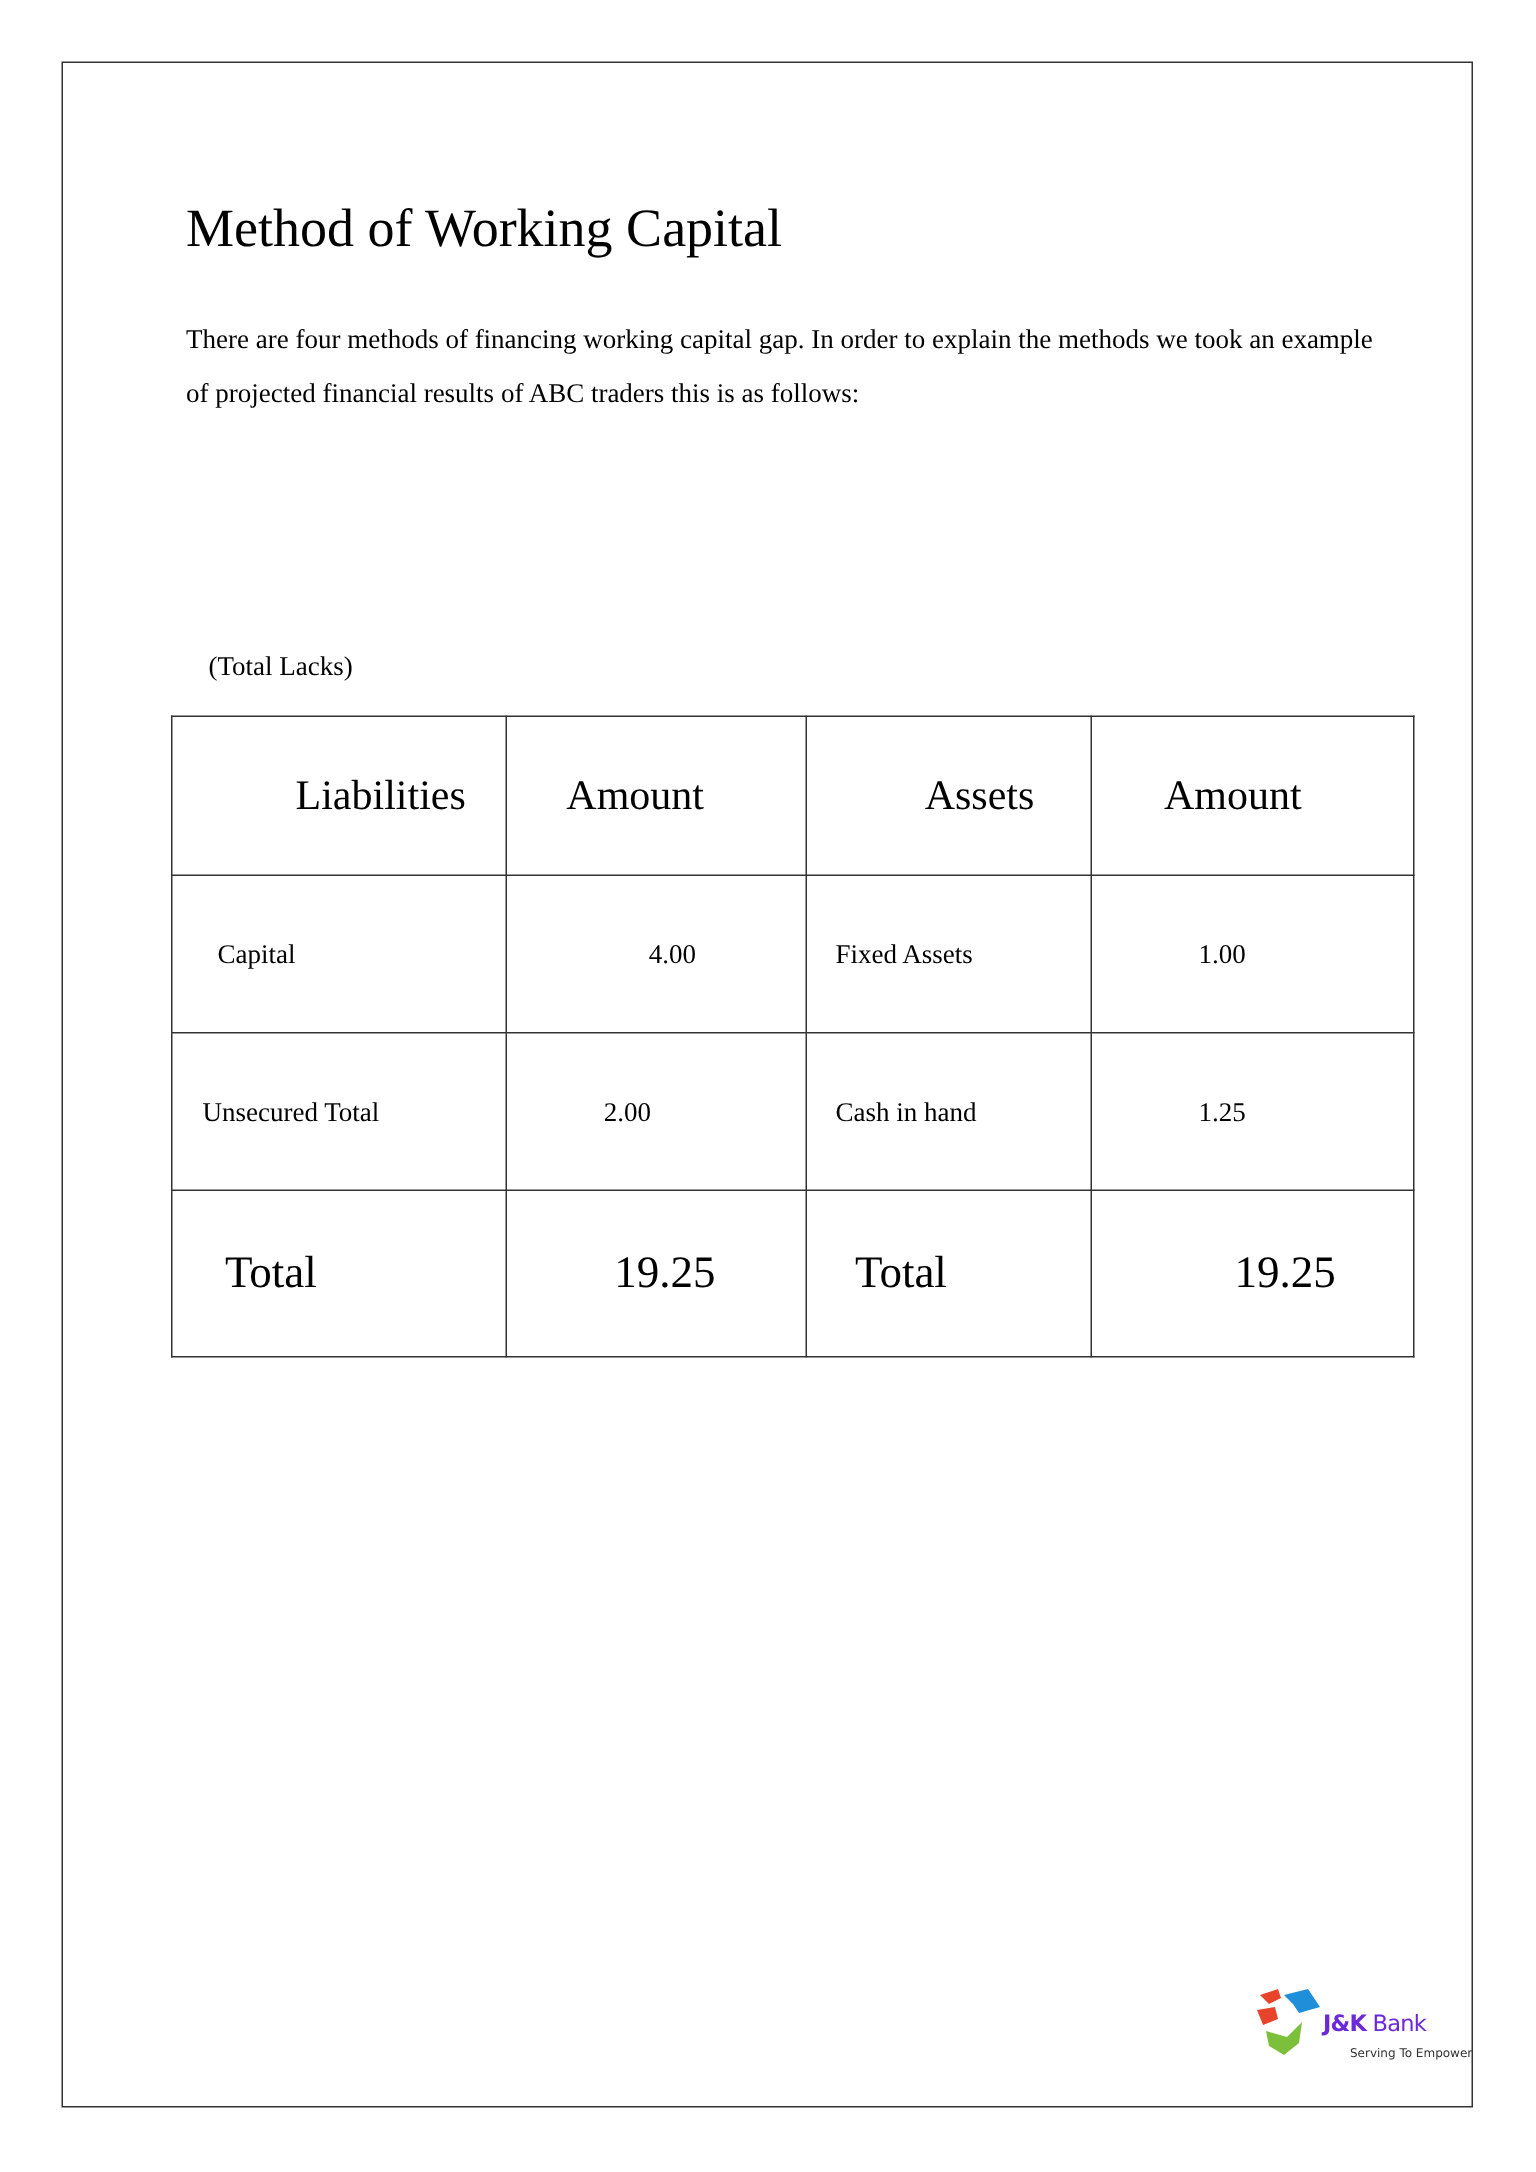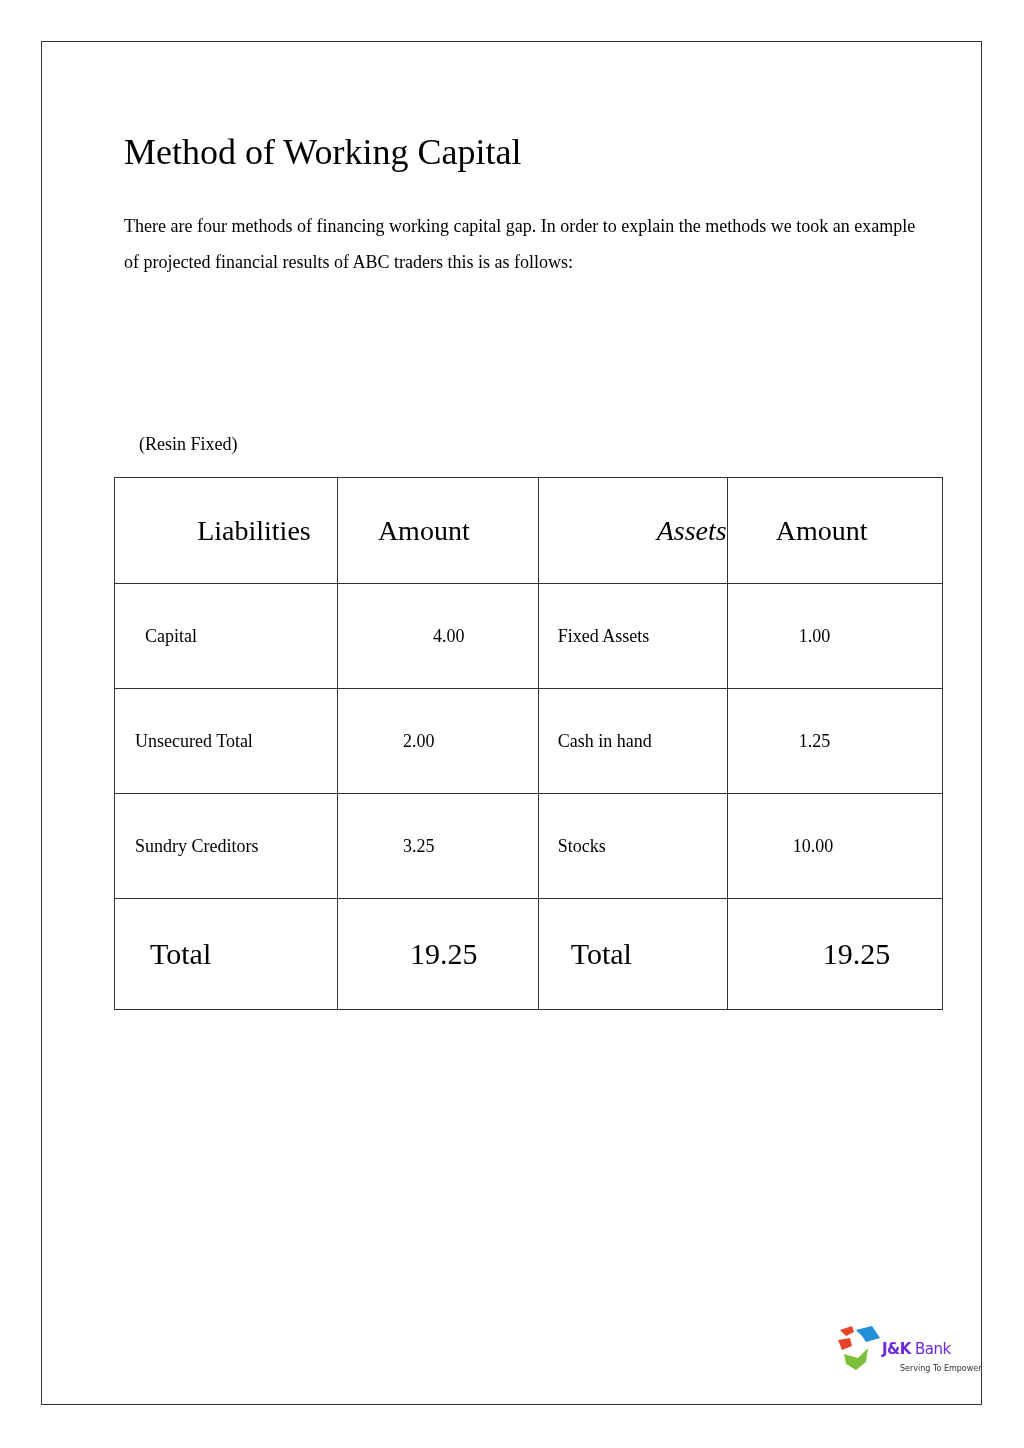--- a/index.html
+++ b/index.html
@@ -19,47 +19,41 @@
   .logo-text b { font-weight:bold; }
   .logo-tag { position:absolute; left:64px; top:40px; font-family:"DejaVu Sans", sans-serif; font-size:8px; color:#333; white-space:nowrap; }
 </style>
 </head>
 <body>
 
 <div class="page-border"></div>
 
 <h1 class="title">Method of Working Capital</h1>
 <p class="intro">There are four methods of financing working capital gap. In order to explain the methods we took an example of projected financial results of ABC traders this is as follows:</p>
-<div class="units">(Resin Fixed)</div>
+<div class="units">(Total Lacks)</div>
 
 <table class="bs">
   <tbody>
       <tr>
     <th class="c1" style="text-align:center;padding-left:56px;">Liabilities</th>
     <th class="c2" style="text-align:left;padding-left:40px;">Amount</th>
-    <th class="c3" style="text-align:right;padding-left:41px;font-style:italic;">Assets</th>
+    <th class="c3" style="text-align:center;padding-left:41px;">Assets</th>
     <th class="c4" style="text-align:left;padding-left:48px;">Amount</th>
   </tr>
   <tr>
     <td style="padding-left:30px;">Capital</td>
     <td style="padding-left:95px;">4.00</td>
     <td style="padding-left:19px;">Fixed Assets</td>
     <td style="padding-left:71px;">1.00</td>
   </tr>
   <tr>
     <td style="padding-left:20px;">Unsecured Total</td>
     <td style="padding-left:65px;">2.00</td>
     <td style="padding-left:19px;">Cash in hand</td>
     <td style="padding-left:71px;">1.25</td>
-  </tr>
-  <tr>
-    <td style="padding-left:20px;">Sundry Creditors</td>
-    <td style="padding-left:65px;">3.25</td>
-    <td style="padding-left:19px;">Stocks</td>
-    <td style="padding-left:65px;">10.00</td>
   </tr>
   <tr class="total">
     <td style="padding-left:35px;">Total</td>
     <td style="padding-left:72px;">19.25</td>
     <td style="padding-left:32px;">Total</td>
     <td style="padding-left:95px;">19.25</td>
   </tr>
 </tbody>
   </table>
 

